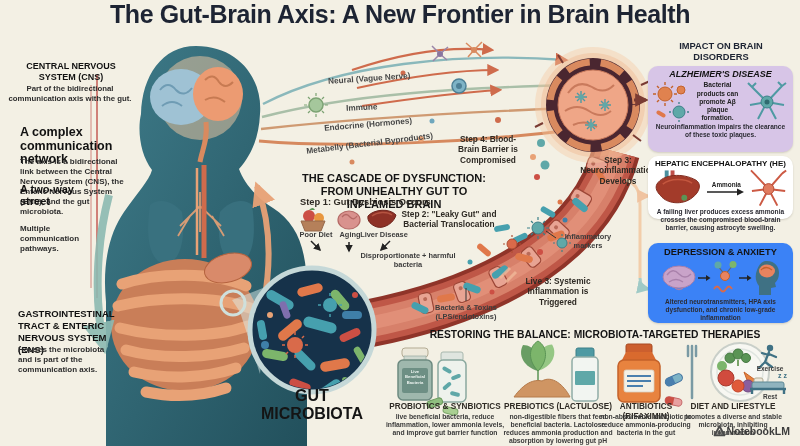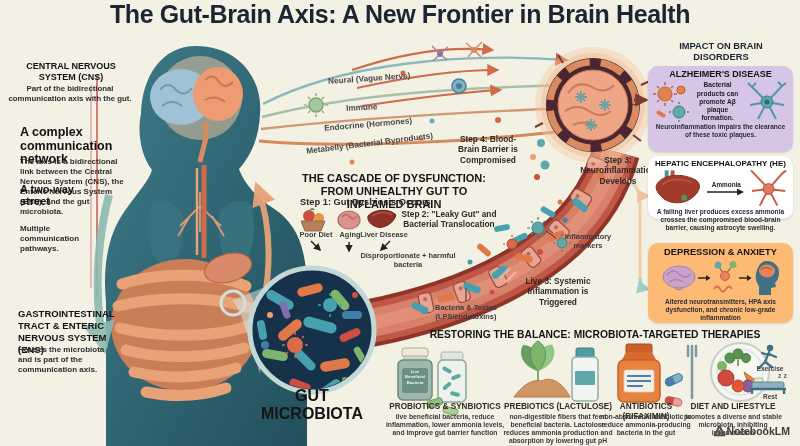--- a/index.html
+++ b/index.html
@@ -465,21 +465,21 @@
 <div class="abs ctr lbl" style="left:556px;top:233px;width:64px;font-size:7.4px;">Inflammatory markers</div>
 <div class="abs ctr steplbl" style="left:516px;top:276px;width:84px;font-size:8.3px;">Live 3: Systemic Inflammation is Triggered</div>
 <div class="abs ctr lbl" style="left:412px;top:304px;width:108px;font-size:7.4px;">Bacteria &amp; Toxins (LPS/endotoxins)</div>
 <div class="abs ctr steplbl" style="left:576px;top:155px;width:84px;font-size:8.3px;">Step 3: Neuroinflammation Develops</div>
 
 <div class="abs ctr" style="left:250px;top:387px;width:124px;font-size:16px;font-weight:800;color:#141414;">GUT MICROBIOTA</div>
 
 <div class="abs ctr" style="left:660px;top:41px;width:122px;font-size:9.3px;font-weight:800;color:#1d2433;line-height:1.2;">IMPACT ON BRAIN DISORDERS</div>
 
 <div class="card" style="left:648px;top:66px;height:86px;background:#d7c5e7;">
-  <div class="card-title" style="font-size:9px;">ALZHEIMER'S DISEASE</div>
+  <div class="card-title" style="font-size:9px;font-style:italic;">ALZHEIMER'S DISEASE</div>
   <div class="card-row" style="height:42px;">
     <svg width="36" height="40" viewBox="0 0 36 40">
       <g transform="translate(12,12)">
             <circle r="7" fill="#e0824f" stroke="#c4622a"></circle>
             <path d="M0,-9 V-12 M0,9 V12 M9,0 H12 M-9,0 H-12 M6,-6 L8,-8 M-6,-6 L-8,-8 M6,6 L8,8 M-6,6 L-8,8" stroke="#c4622a" stroke-width="1.4"></path>
           </g>
       <g transform="translate(28,8)">
             <circle r="4" fill="#e0824f" stroke="#c4622a"></circle>
           </g>
       <g transform="translate(26,30)">
@@ -518,21 +518,21 @@
       </svg>
     </div>
     <svg width="40" height="40" viewBox="0 0 40 40">
       <path d="M20,20 L6,5 M20,20 L34,4 M20,20 L3,22 M20,20 L37,22 M20,20 L11,37 M20,20 L29,37 M6,5 L2,1 M34,4 L38,1" stroke="#cc5a44" stroke-width="2" fill="none"></path>
       <circle cx="20" cy="20" r="5.5" fill="#e07b5f" stroke="#b54a34"></circle>
     </svg>
   </div>
   <div class="card-foot" style="font-size:6.6px;">A failing liver produces excess ammonia crosses the compromised blood-brain barrier, causing astrocyte swelling.</div>
 </div>
 
-<div class="card" style="left:648px;top:243px;height:80px;background:#fdba74;">
+<div class="card" style="left:648px;top:243px;height:80px;background:#3b82f6;">
   <div class="card-title" style="font-size:9.3px;">DEPRESSION &amp; ANXIETY</div>
   <div class="card-row" style="height:40px;gap:1px;">
     <svg width="36" height="28" viewBox="0 0 36 28">
       <ellipse cx="18" cy="13" rx="16" ry="11" fill="#c9a3c9" stroke="#a981ab"></ellipse>
       <path d="M6,11 q6,-8 12,-1 q6,6 12,0 M8,18 q7,-5 14,0" stroke="#a981ab" stroke-width="1.4" fill="none"></path>
       <path d="M14,24 q4,3 8,0" stroke="#a981ab" stroke-width="1.4" fill="none"></path>
     </svg>
     <svg width="13" height="8" viewBox="0 0 13 8">
           <line x1="0" y1="4" x2="8" y2="4" stroke="#222" stroke-width="1.4"></line>
           <polygon points="8,1 12.5,4 8,7" fill="#222"></polygon>

